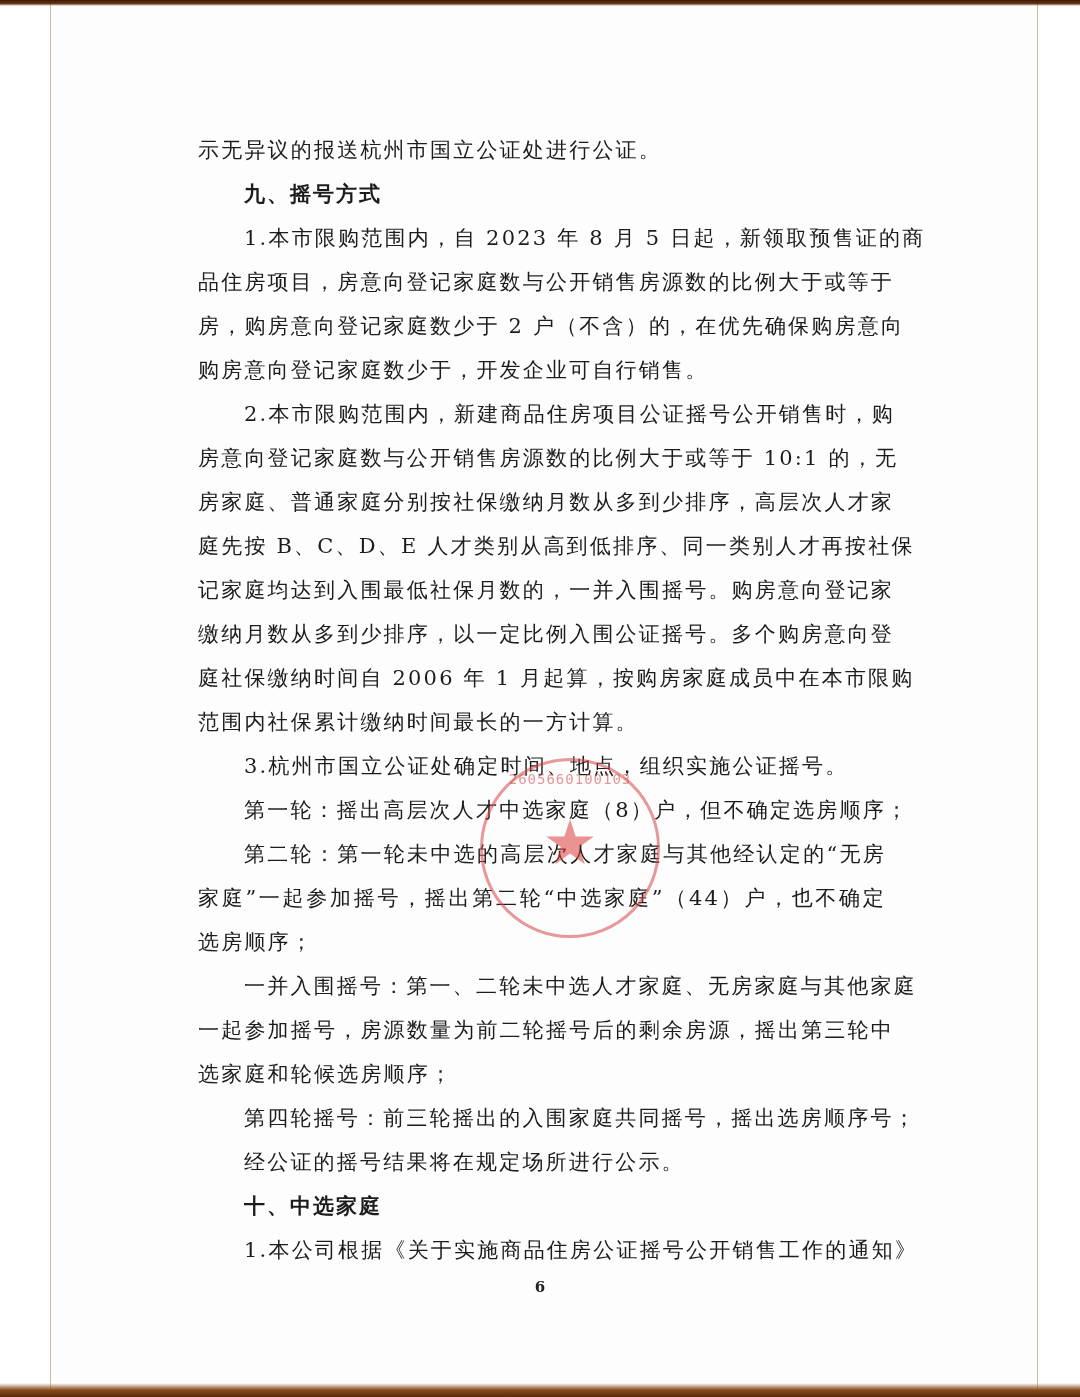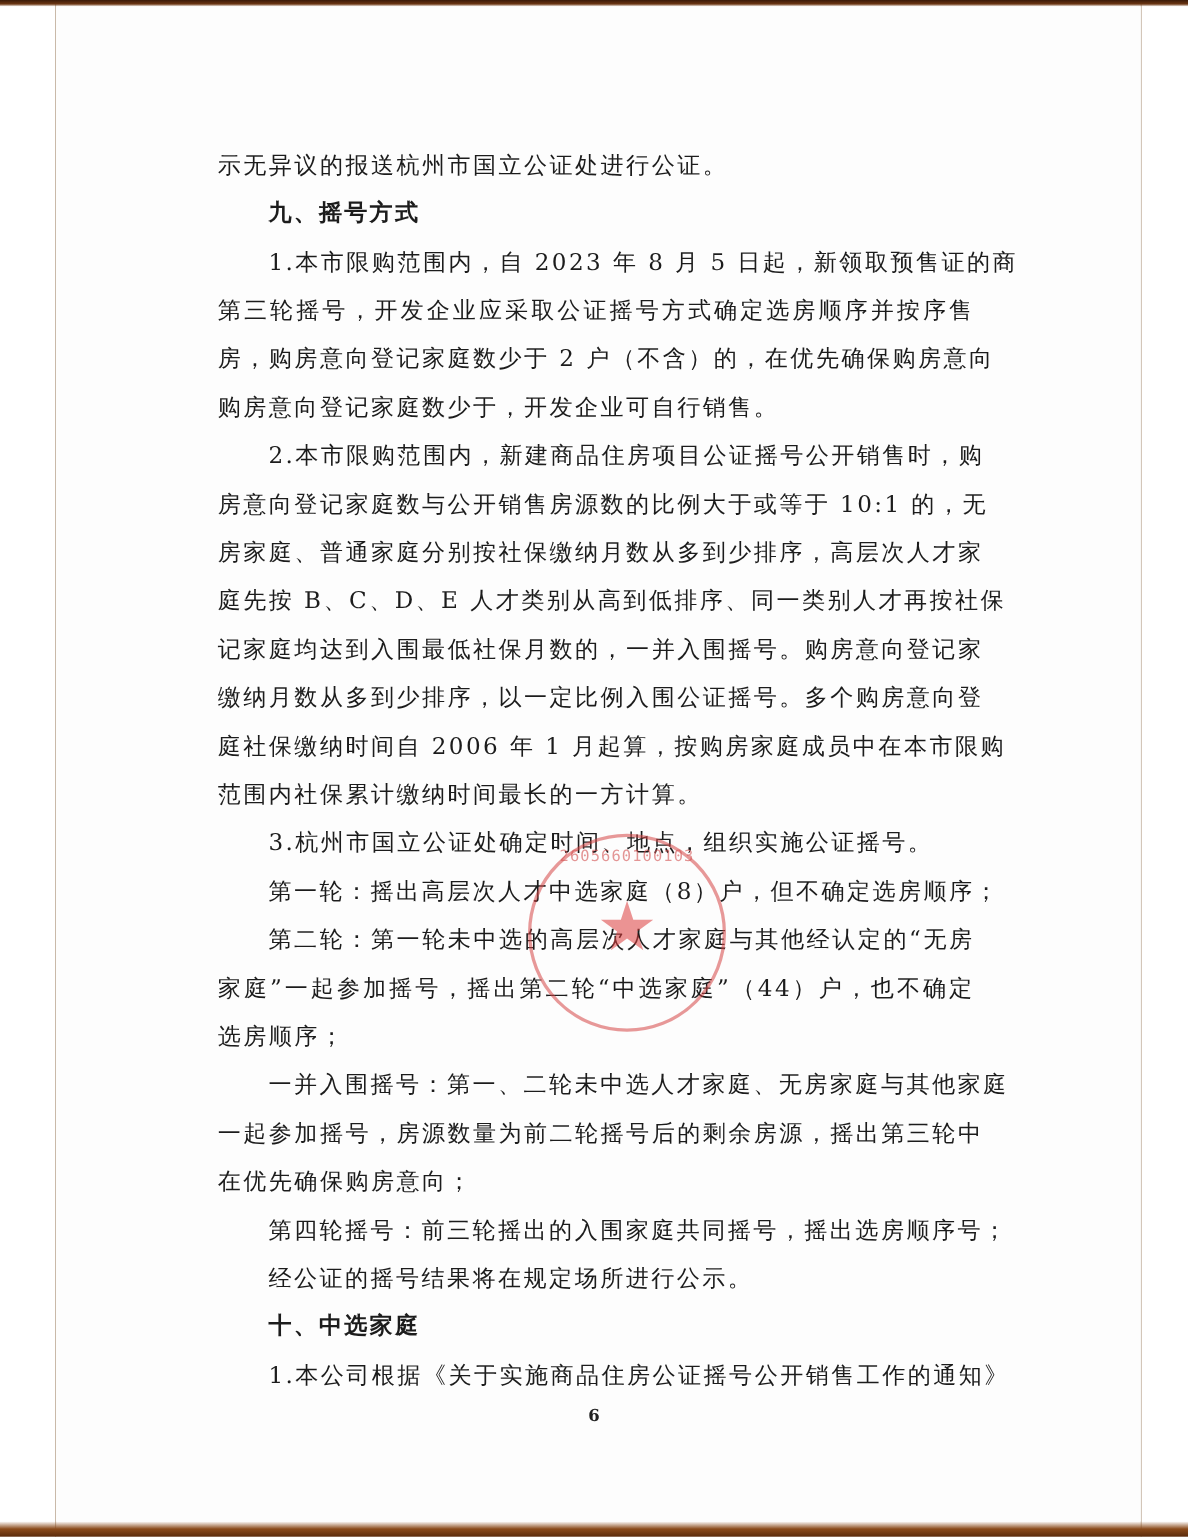--- a/index.html
+++ b/index.html
@@ -40,21 +40,21 @@
     line-height: 44px;
     height: 44px;
     white-space: nowrap;
     letter-spacing: 2.2px;
     text-align: justify;
     text-align-last: justify;
   }
   .line.last { text-align-last: left; }
   .indent { padding-left: 46px; }
   .heading {
-    font-family: Liberation Sans, sans-serif;
+    font-family: Liberation Serif, serif;
     font-weight: bold;
     font-size: 21px;
     letter-spacing: 2px;
     text-align-last: left;
   }
   .page-number {
     position: absolute; left: 0; top: 1278px; width: 1080px;
     text-align: center;
     font-family: "DejaVu Serif", serif; font-weight: bold; font-size: 15px;
     color: #222;
@@ -88,21 +88,21 @@
 <div class="edge-top"></div>
 <div class="edge-bottom"></div>
 
 <div class="content" id="content">
     <div>
       <div class="line last">示无异议的报送杭州市国立公证处进行公证。</div>
     </div>
     <div class="line heading indent">九、摇号方式</div>
     <div>
       <div class="line indent">1.本市限购范围内，自 2023 年 8 月 5 日起，新领取预售证的商</div>
-      <div class="line">第三轮摇号，开发企业应采取公证摇号方式确定选房顺序并按序售</div>
+      <div class="line">品住房项目，房意向登记家庭数与公开销售房源数的比例大于或等于</div>
       <div class="line">房，购房意向登记家庭数少于 2 户（不含）的，在优先确保购房意向</div>
       <div class="line last">购房意向登记家庭数少于，开发企业可自行销售。</div>
     </div>
     <div>
       <div class="line indent">2.本市限购范围内，新建商品住房项目公证摇号公开销售时，购</div>
       <div class="line">房意向登记家庭数与公开销售房源数的比例大于或等于 10:1 的，无</div>
       <div class="line">房家庭、普通家庭分别按社保缴纳月数从多到少排序，高层次人才家</div>
       <div class="line">庭先按 B、C、D、E 人才类别从高到低排序、同一类别人才再按社保</div>
       <div class="line">记家庭均达到入围最低社保月数的，一并入围摇号。购房意向登记家</div>
       <div class="line">缴纳月数从多到少排序，以一定比例入围公证摇号。多个购房意向登</div>
@@ -116,21 +116,21 @@
       <div class="line indent last">第一轮：摇出高层次人才中选家庭（8）户，但不确定选房顺序；</div>
     </div>
     <div>
       <div class="line indent">第二轮：第一轮未中选的高层次人才家庭与其他经认定的“无房</div>
       <div class="line">家庭”一起参加摇号，摇出第二轮“中选家庭”（44）户，也不确定</div>
       <div class="line last">选房顺序；</div>
     </div>
     <div>
       <div class="line indent">一并入围摇号：第一、二轮未中选人才家庭、无房家庭与其他家庭</div>
       <div class="line">一起参加摇号，房源数量为前二轮摇号后的剩余房源，摇出第三轮中</div>
-      <div class="line last">在优先确保购房意向；</div>
+      <div class="line last">选家庭和轮候选房顺序；</div>
     </div>
     <div>
       <div class="line indent last">第四轮摇号：前三轮摇出的入围家庭共同摇号，摇出选房顺序号；</div>
     </div>
     <div>
       <div class="line indent last">经公证的摇号结果将在规定场所进行公示。</div>
     </div>
     <div class="line heading indent">十、中选家庭</div>
     <div>
       <div class="line indent last">1.本公司根据《关于实施商品住房公证摇号公开销售工作的通知》</div>

